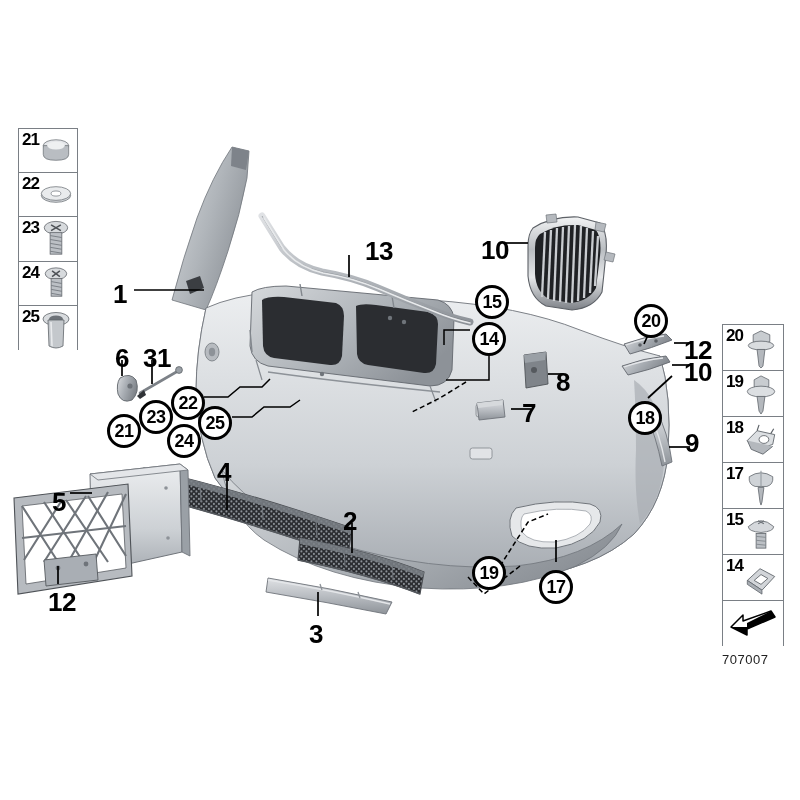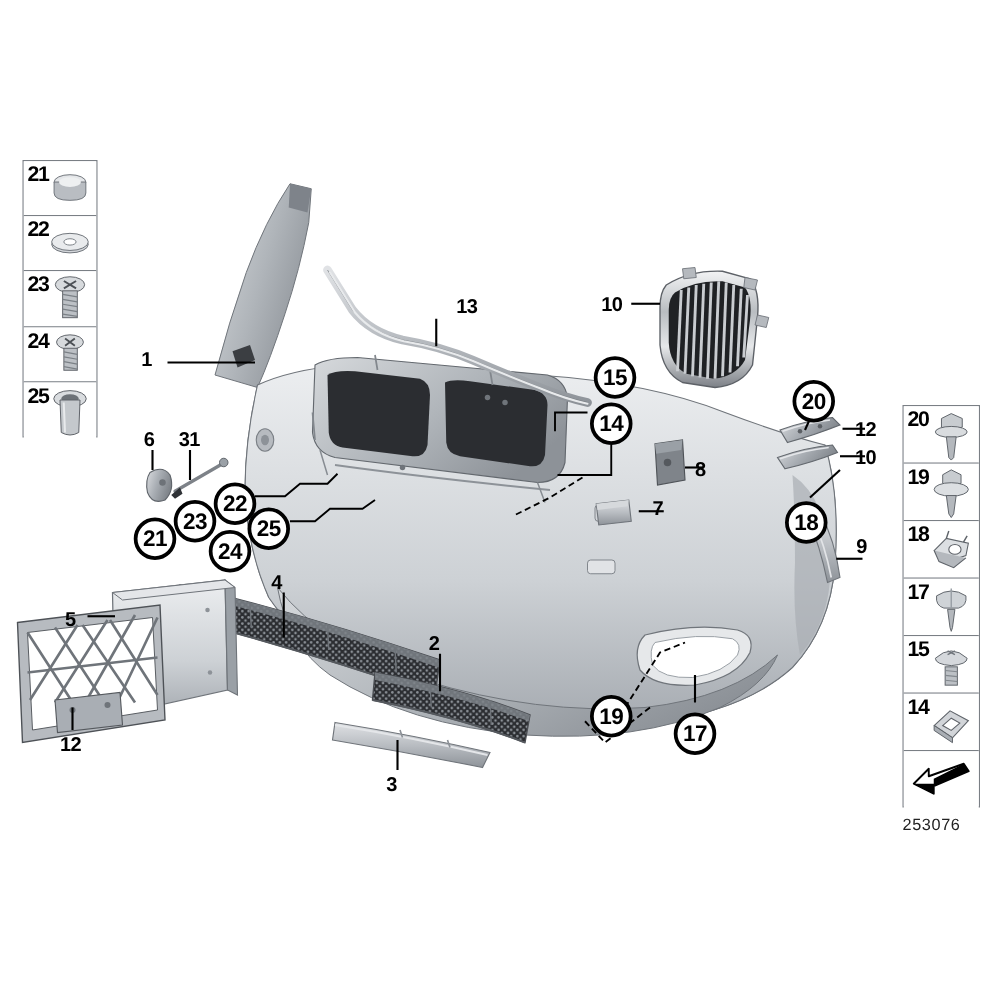--- a/index.html
+++ b/index.html
@@ -5,21 +5,21 @@
 <style>
   html,body{margin:0;padding:0;background:#ffffff;}
   body{width:800px;height:800px;overflow:hidden;
        font-family:"Liberation Sans", sans-serif;}
   #stage{position:relative;width:712px;height:800px;background:#fff;}
   svg#art{position:absolute;left:0;top:0;width:800px;height:800px;}
 
   .callout{position:absolute;font-weight:bold;color:#000;
            font-family:"Liberation Sans", sans-serif;
            line-height:1;letter-spacing:-0.5px;}
-  .plain{font-size:16px;}
+  .plain{font-size:26px;}
   .circ{width:34px;height:34px;border:3px solid #000;border-radius:50%;
         background:#fff;display:flex;align-items:center;justify-content:center;
         font-size:18px;box-sizing:border-box;}
 
   .legend{position:absolute;border:1px solid #7a7f85;box-sizing:border-box;
           background:#fff;}
   .legend .cell{position:relative;border-bottom:1px solid #7a7f85;
                 box-sizing:border-box;overflow:hidden;background:#fff;}
   .legend .cell:last-child{border-bottom:none;}
   .legend .num{position:absolute;left:3px;top:1px;font-size:17px;
@@ -418,21 +418,21 @@
     <div class="cell" style="height:46px;">
       <span class="glyph" style="right:auto;left:4px;width:52px;">
         <svg viewBox="0 0 52 46">
           <path d="M4 26 L16 14 L16 20 L44 10 L48 16 L20 28 L20 34 Z" fill="#fff" stroke="#000" stroke-width="1.5" stroke-linejoin="round"></path>
           <path d="M44 10 L48 16 L20 28 L20 34 L4 26 L20 26 L20 22 Z" fill="#000"></path>
         </svg>
       </span>
     </div>
   </div>
 
-  <div id="docid" style="left:722px;top:652px;">253076</div>
+  <div id="docid" style="left:722px;top:652px;">707007</div>
 
   <div id="callout-layer">
       <div class="callout plain" style="left: 113px; top: 281px;">1</div>
       <div class="callout plain" style="left: 343px; top: 508px;">2</div>
       <div class="callout plain" style="left: 309px; top: 621px;">3</div>
       <div class="callout plain" style="left: 217px; top: 459px;">4</div>
       <div class="callout plain" style="left: 52px; top: 489px;">5</div>
       <div class="callout plain" style="left: 115px; top: 345px;">6</div>
       <div class="callout plain" style="left: 522px; top: 400px;">7</div>
       <div class="callout plain" style="left: 556px; top: 369px;">8</div>

